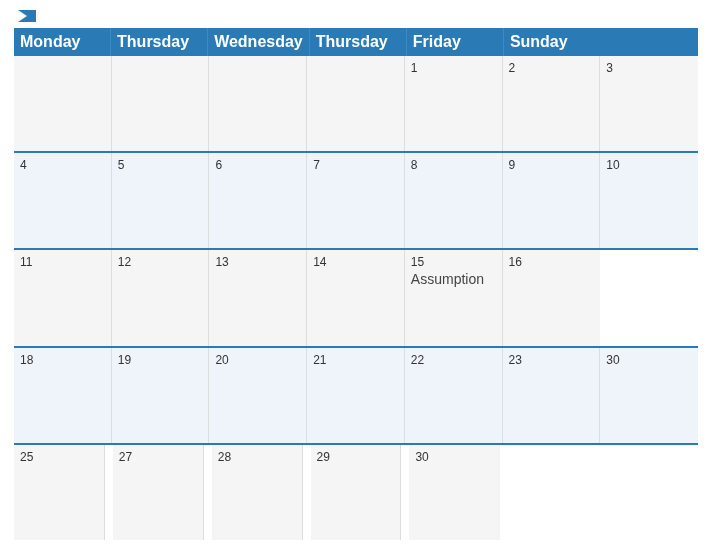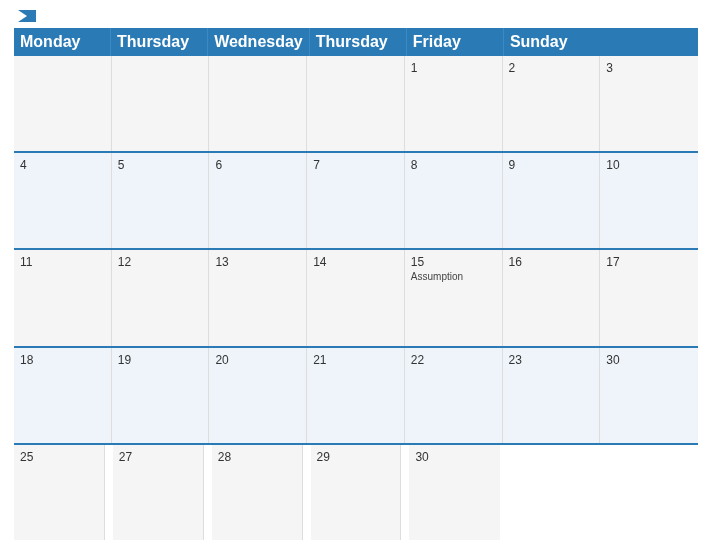--- a/index.html
+++ b/index.html
@@ -120,21 +120,21 @@
     .cal-cell.empty {
       background: #f5f5f5;
     }
     .day-num {
       display: block;
       font-size: 12px;
       color: #333;
     }
     .holiday-label {
       display: block;
-      font-size: 10px;
+      font-size: 14px;
       color: #444;
       margin-top: 2px;
     }
     
     .cal-week:nth-child(even) .cal-cell {
       background: #eef4fa;
     }
     .cal-week:nth-child(odd) .cal-cell {
       background: #f5f5f5;
     }
@@ -224,23 +224,20 @@
           <div class="cal-cell">
             <span class="day-num">14</span>
           </div>
           <div class="cal-cell">
             <span class="day-num">15</span>
             <span class="holiday-label">Assumption</span>
           </div>
           <div class="cal-cell">
             <span class="day-num">16</span>
           </div>
-          <div class="cal-cell">
-            <span class="day-num">17</span>
-          </div>
         </div>
         <div class="cal-week">
           <div class="cal-cell">
             <span class="day-num">18</span>
           </div>
           <div class="cal-cell">
             <span class="day-num">19</span>
           </div>
           <div class="cal-cell">
             <span class="day-num">20</span>

